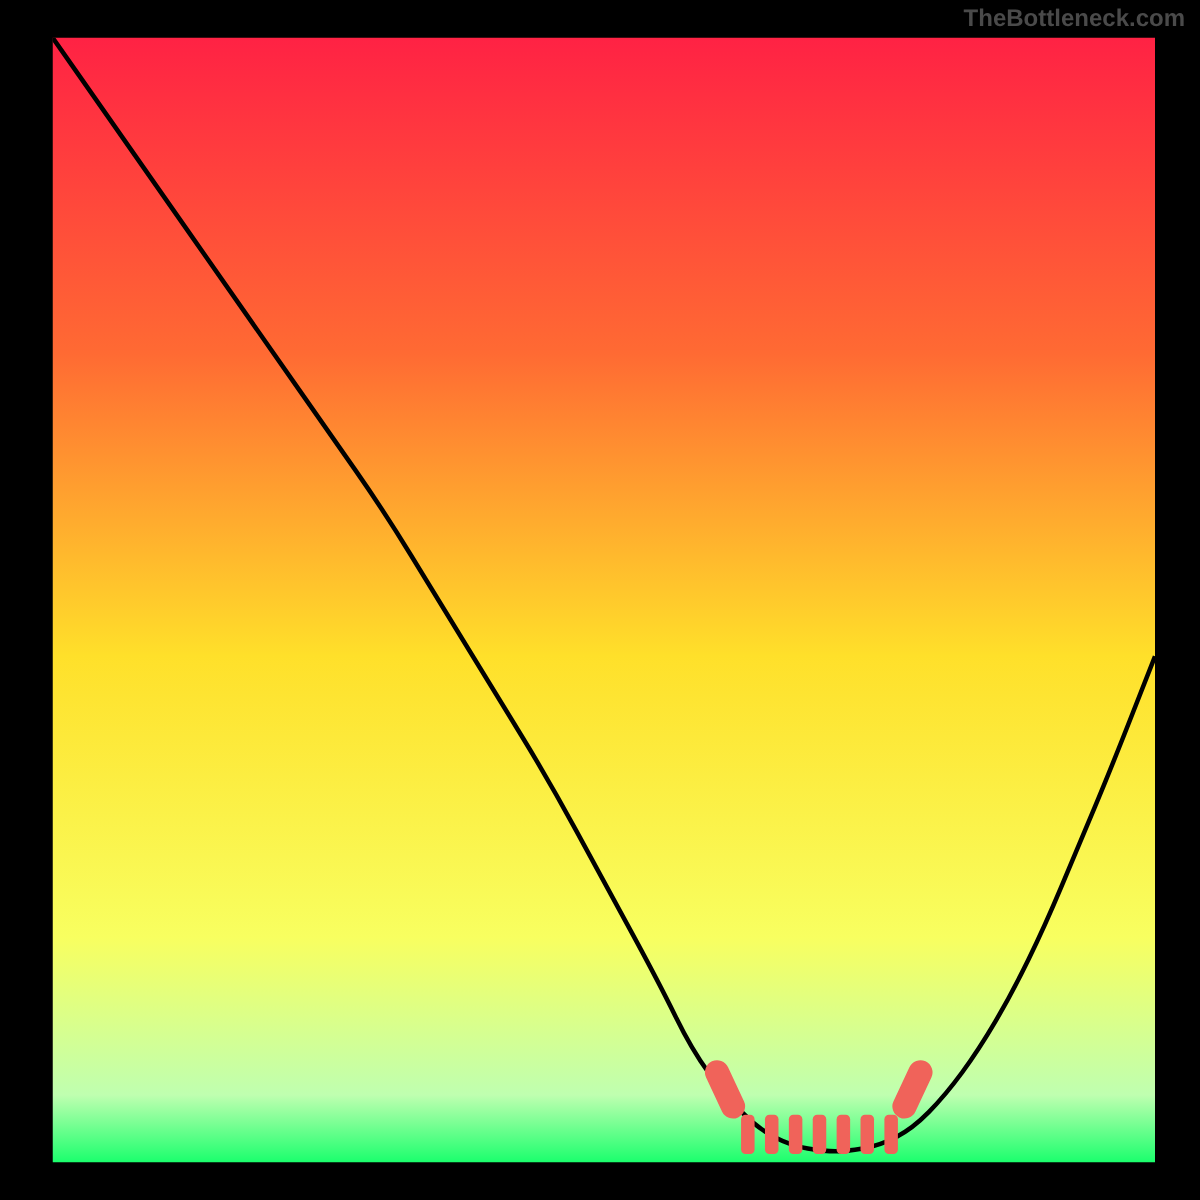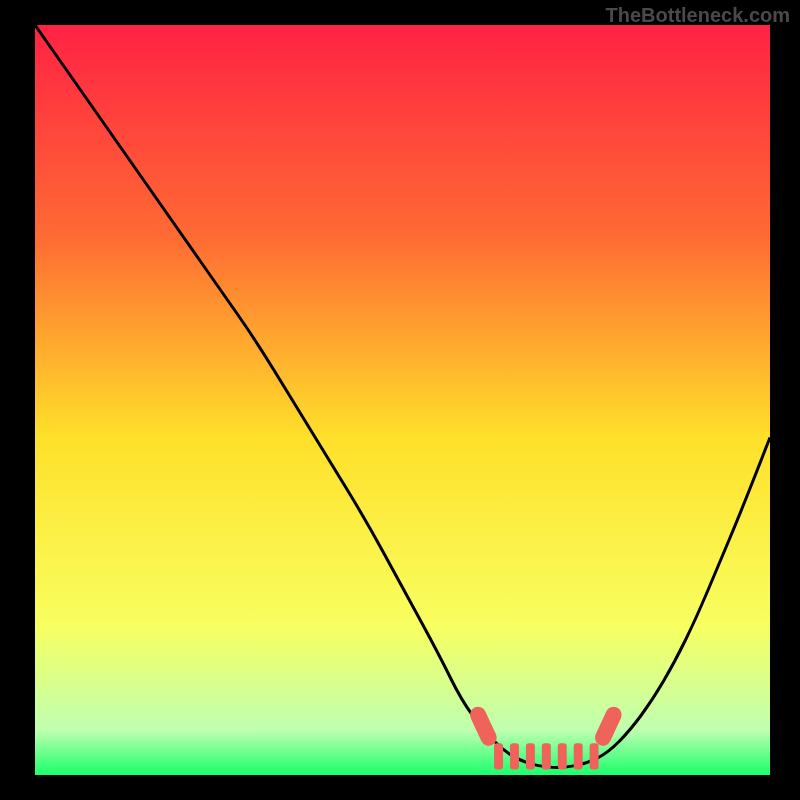--- a/index.html
+++ b/index.html
@@ -9,21 +9,21 @@
   background: #000;
   position: relative;
   overflow: hidden;
   font-family: Arial, sans-serif;
 }
 .watermark {
   position: absolute;
   top: 4px;
   right: 10px;
   color: #4a4a4a;
-  font-size: 20px;
+  font-size: 16px;
   font-weight: bold;
   z-index: 10;
 }
 .plot-area {
   position: absolute;
   left: 35px;
   top: 25px;
   width: 735px;
   height: 750px;
 }

